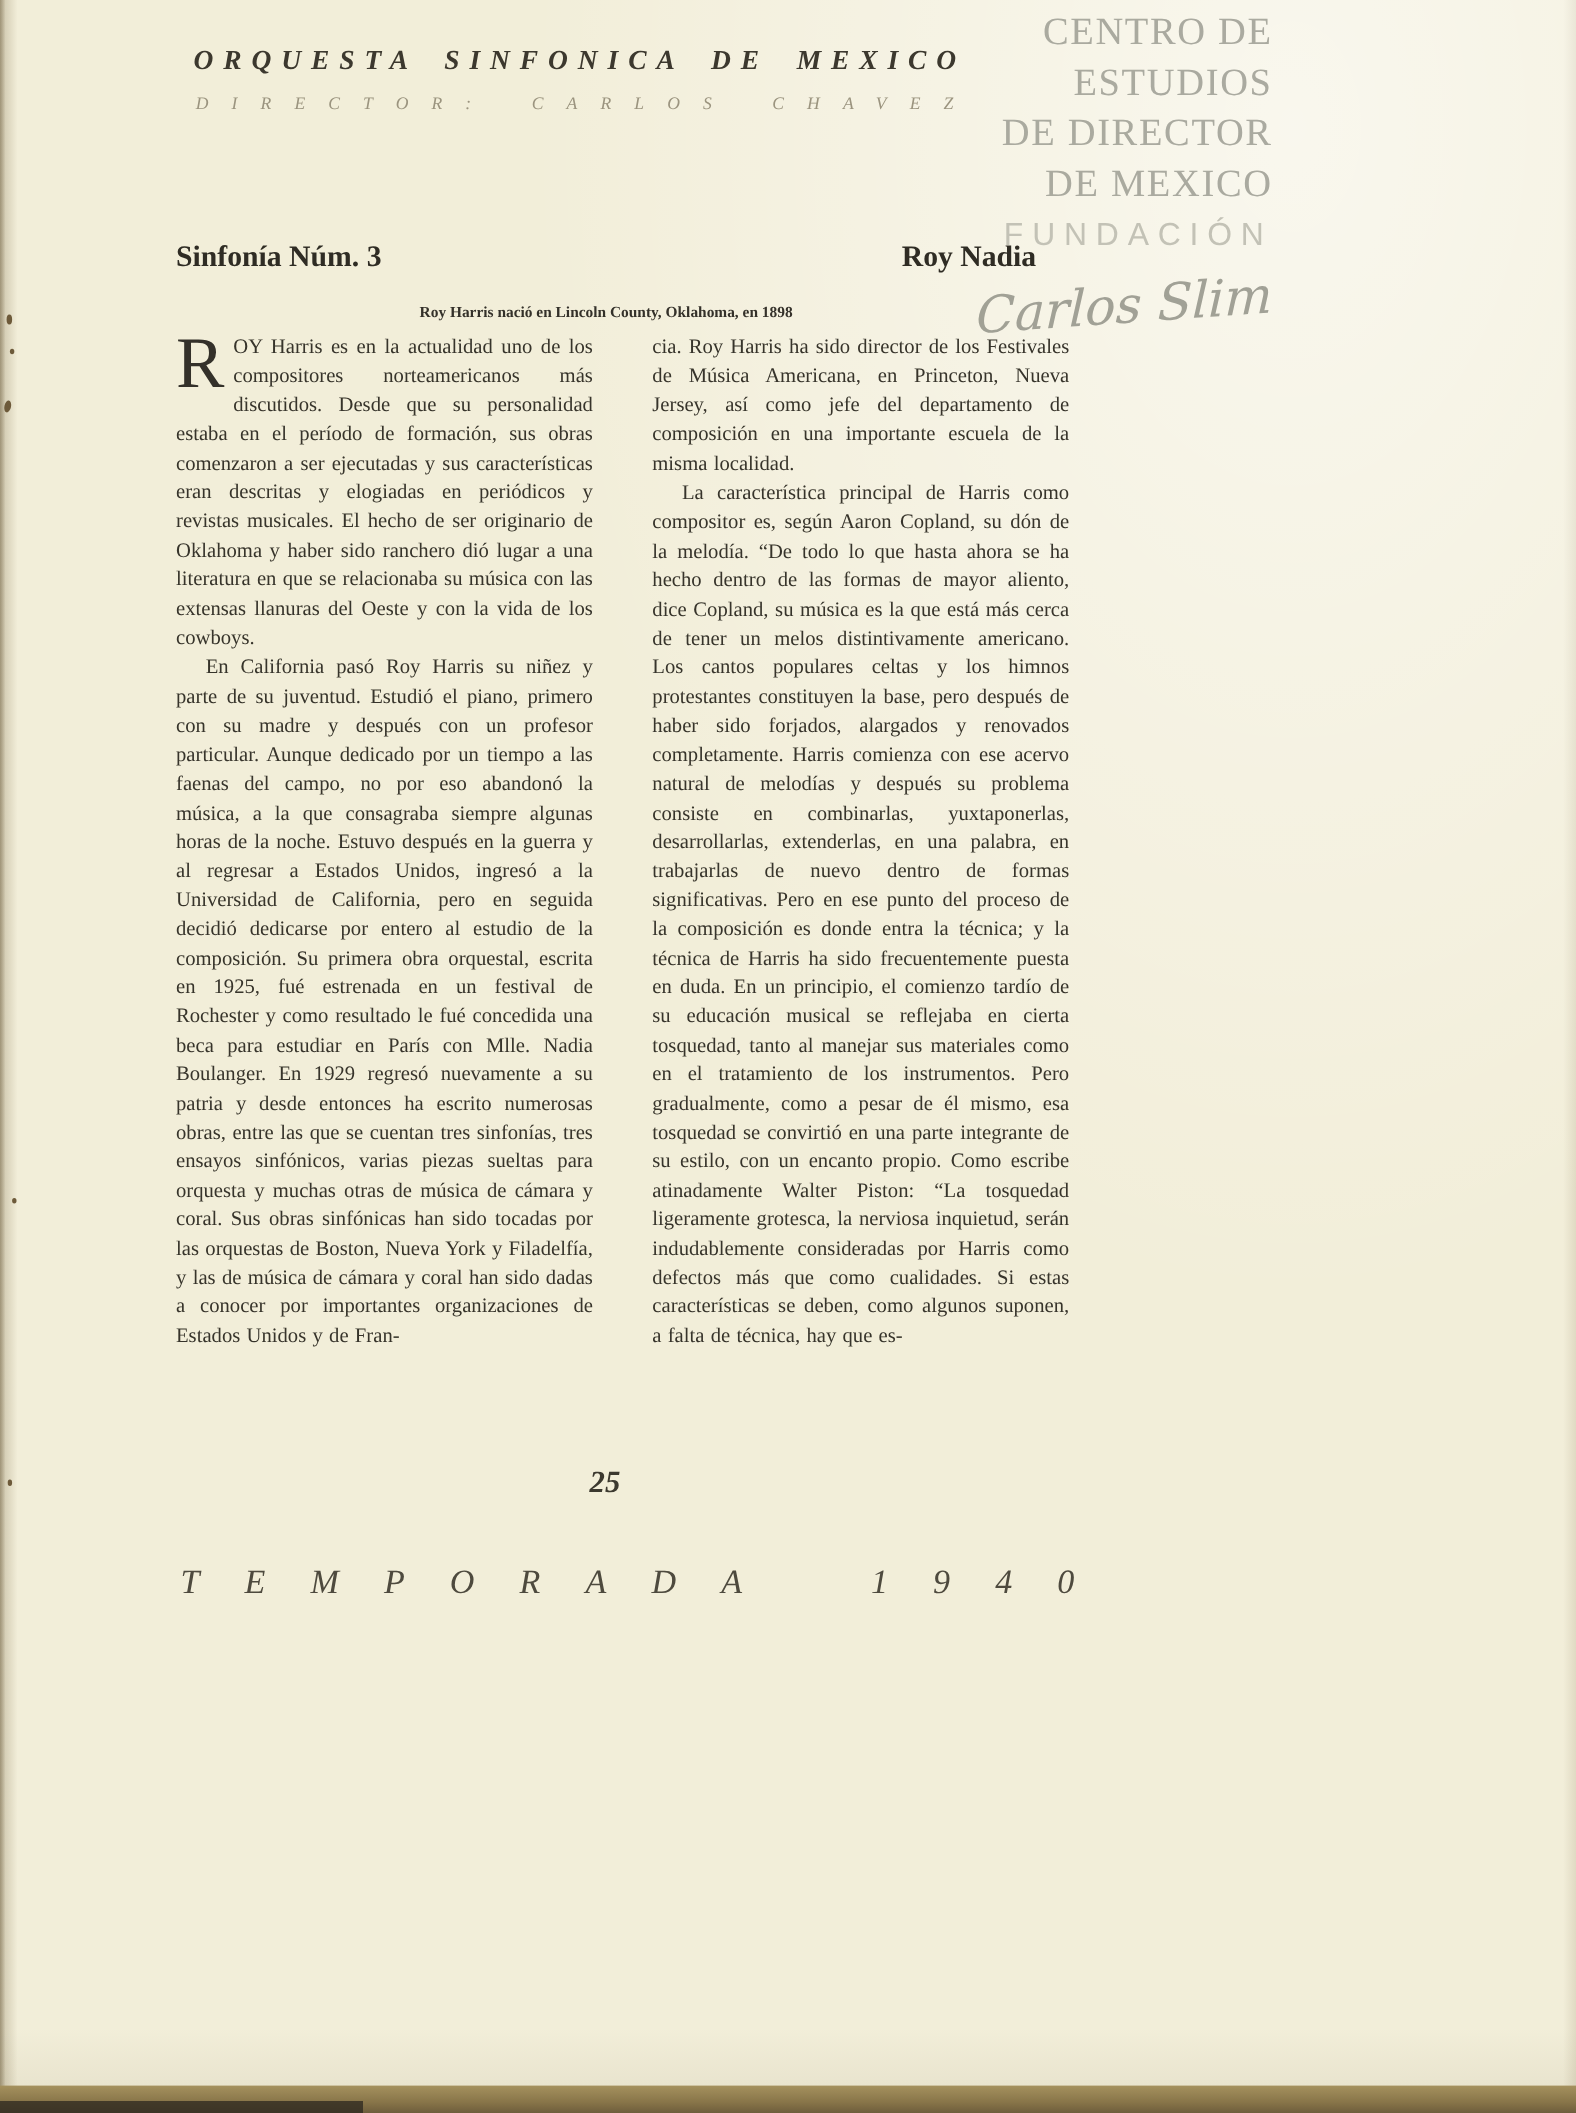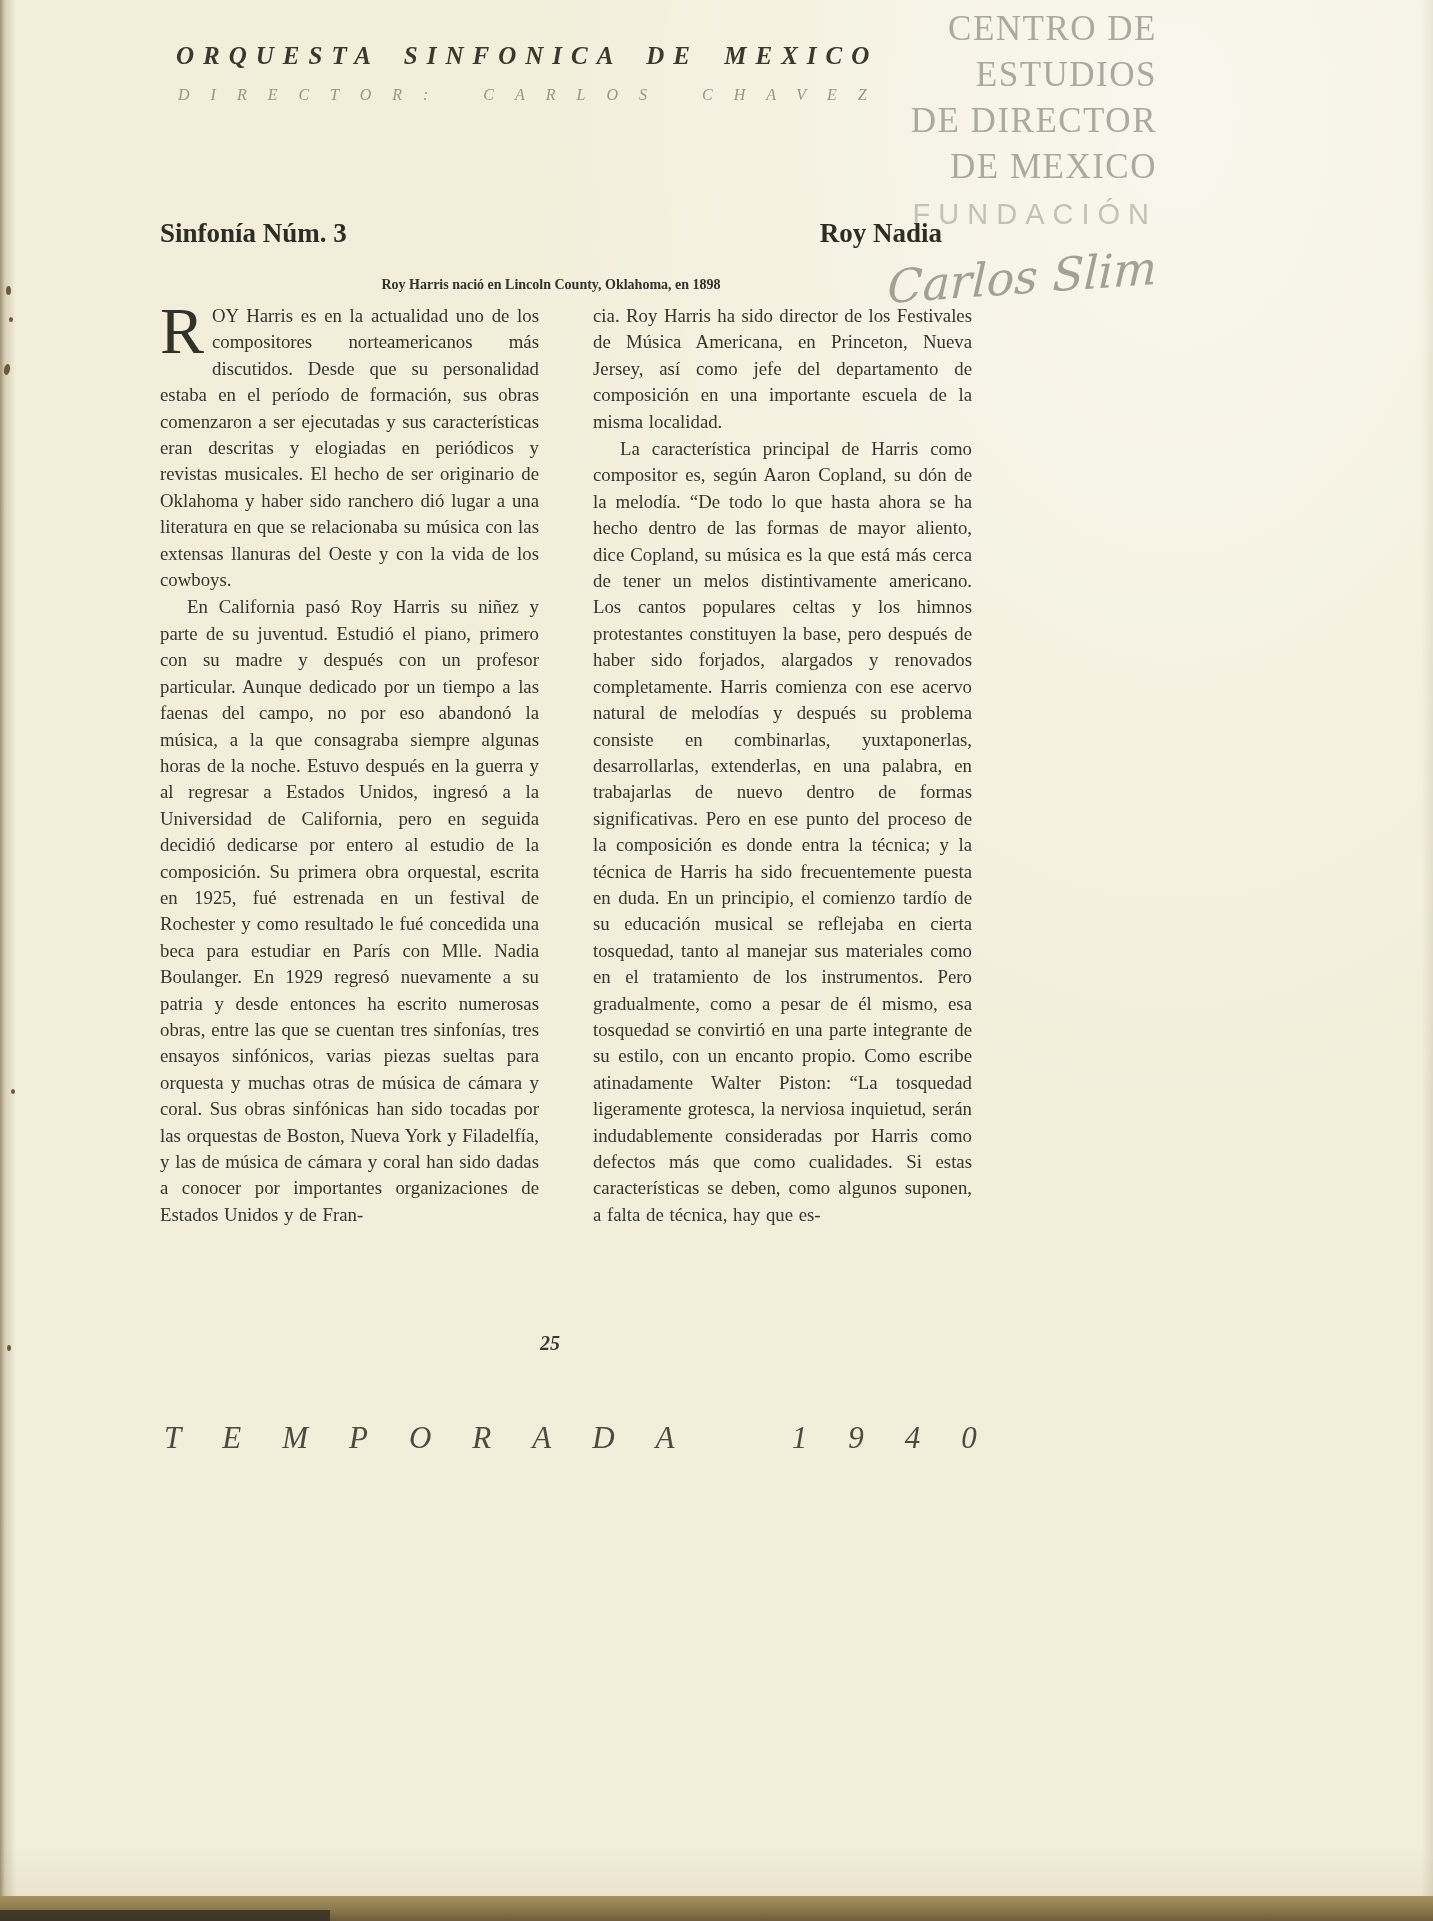--- a/index.html
+++ b/index.html
@@ -38,21 +38,21 @@
 
   
   .col { position:absolute; top:303px; width:379px; z-index:2; }
   .col-left { left:160px; }
   .col-right { left:593px; }
   .col p { font-size:18.8px; line-height:26.4px; text-align:justify; color:#37342b; word-spacing:1px; }
   .col p + p { text-indent:27px; margin-top:1px; }
   .dropcap { float:left; font-size:66px; line-height:50px; padding:3px 8px 0 0; color:#34312a; }
 
   
-  .pagenum { position:absolute; left:160px; top:1332px; width:780px; text-align:center; font-style:italic; font-weight:600; font-size:20px; color:#3c392f; z-index:2; }
+  .pagenum { position:absolute; left:160px; top:1332px; width:780px; text-align:center; font-style:italic; font-weight:600; font-size:28px; color:#3c392f; z-index:2; }
   .season { position:absolute; left:164px; top:1420px; font-style:italic; font-size:31px; letter-spacing:41px; word-spacing:28px; color:#4e4a3e; white-space:nowrap; z-index:2; }
 
   
   .edge-bottom { position:absolute; left:0; right:0; bottom:0; height:25px; background:linear-gradient(180deg,#a5915e 0%, #887549 60%, #6d5d3c 100%); z-index:3; }
   .edge-bottom-dark { position:absolute; left:0; bottom:0; width:330px; height:11px; background:#2e2920; opacity:.78; z-index:4; }
   .edge-left { position:absolute; left:0; top:0; bottom:0; width:5px; background:linear-gradient(90deg,#7c6e50, rgba(124,110,80,0)); opacity:.55; z-index:3; }
   .speck { position:absolute; background:#6d5a3a; border-radius:50%; z-index:3; }
   .speck.s1 { left:6px;  top:286px;  width:5px; height:9px; }
   .speck.s2 { left:9px;  top:317px;  width:4px; height:5px; }
   .speck.s3 { left:4px;  top:364px;  width:6px; height:11px; transform:rotate(12deg); }

